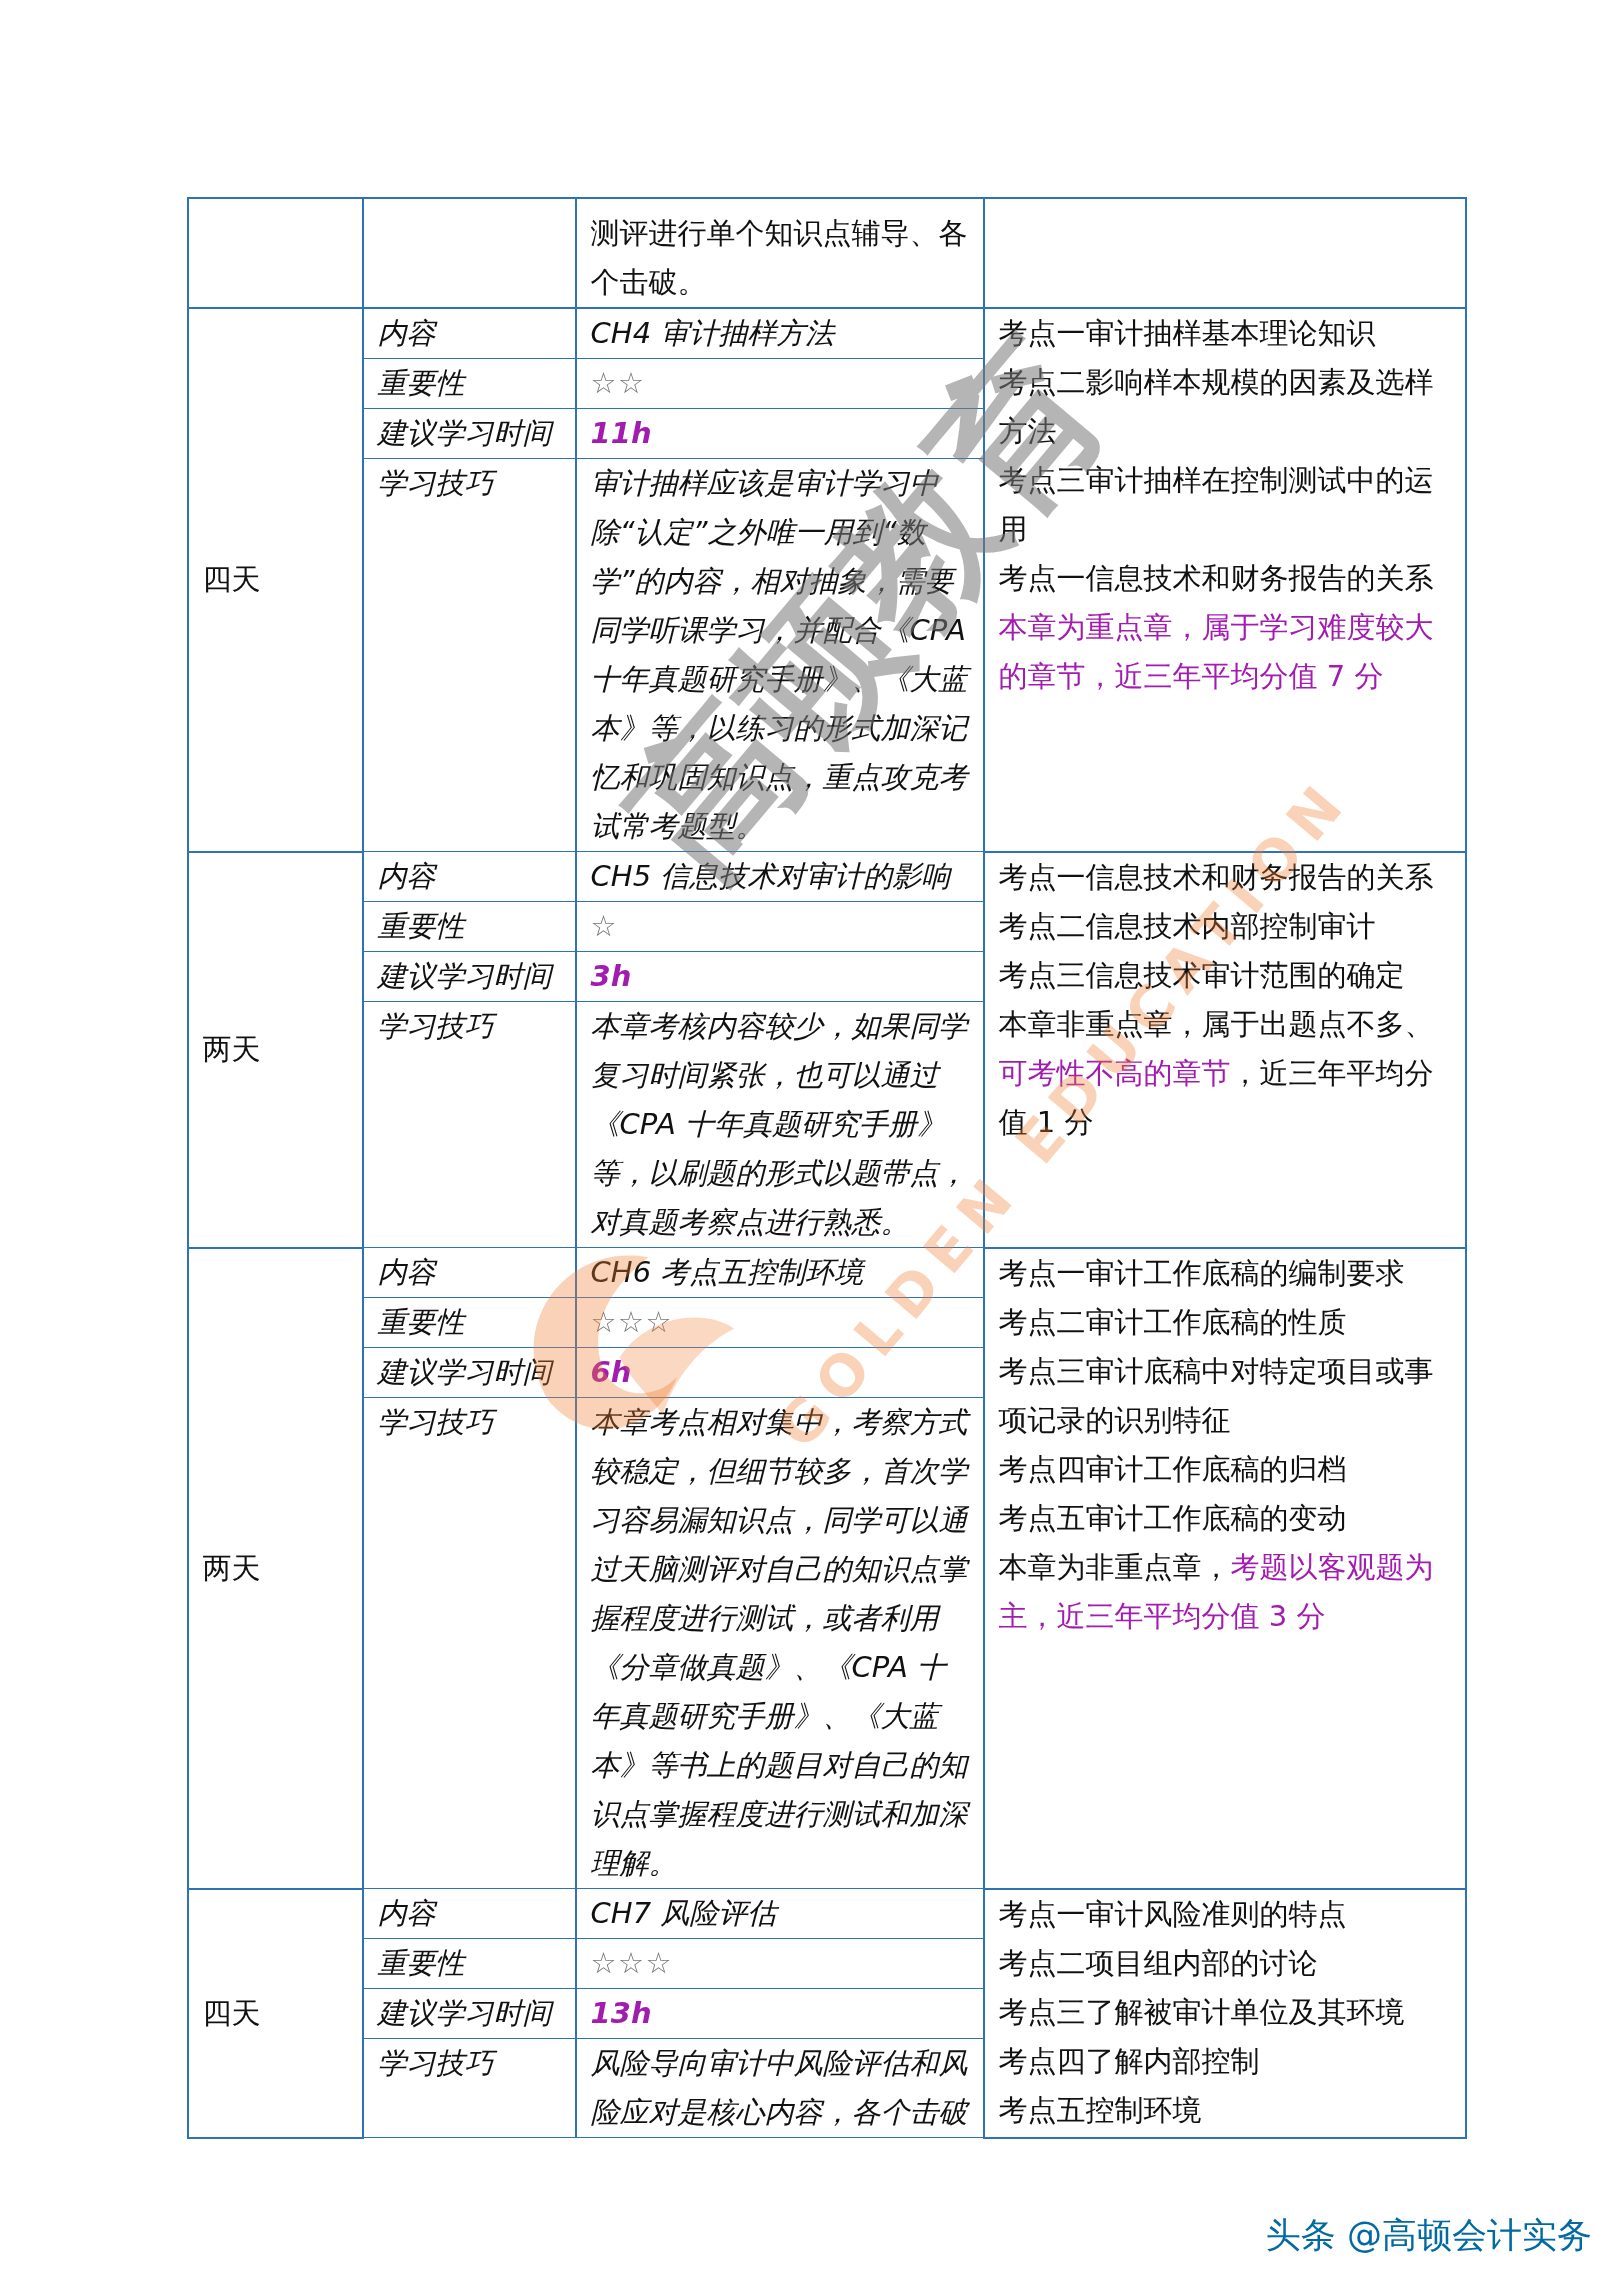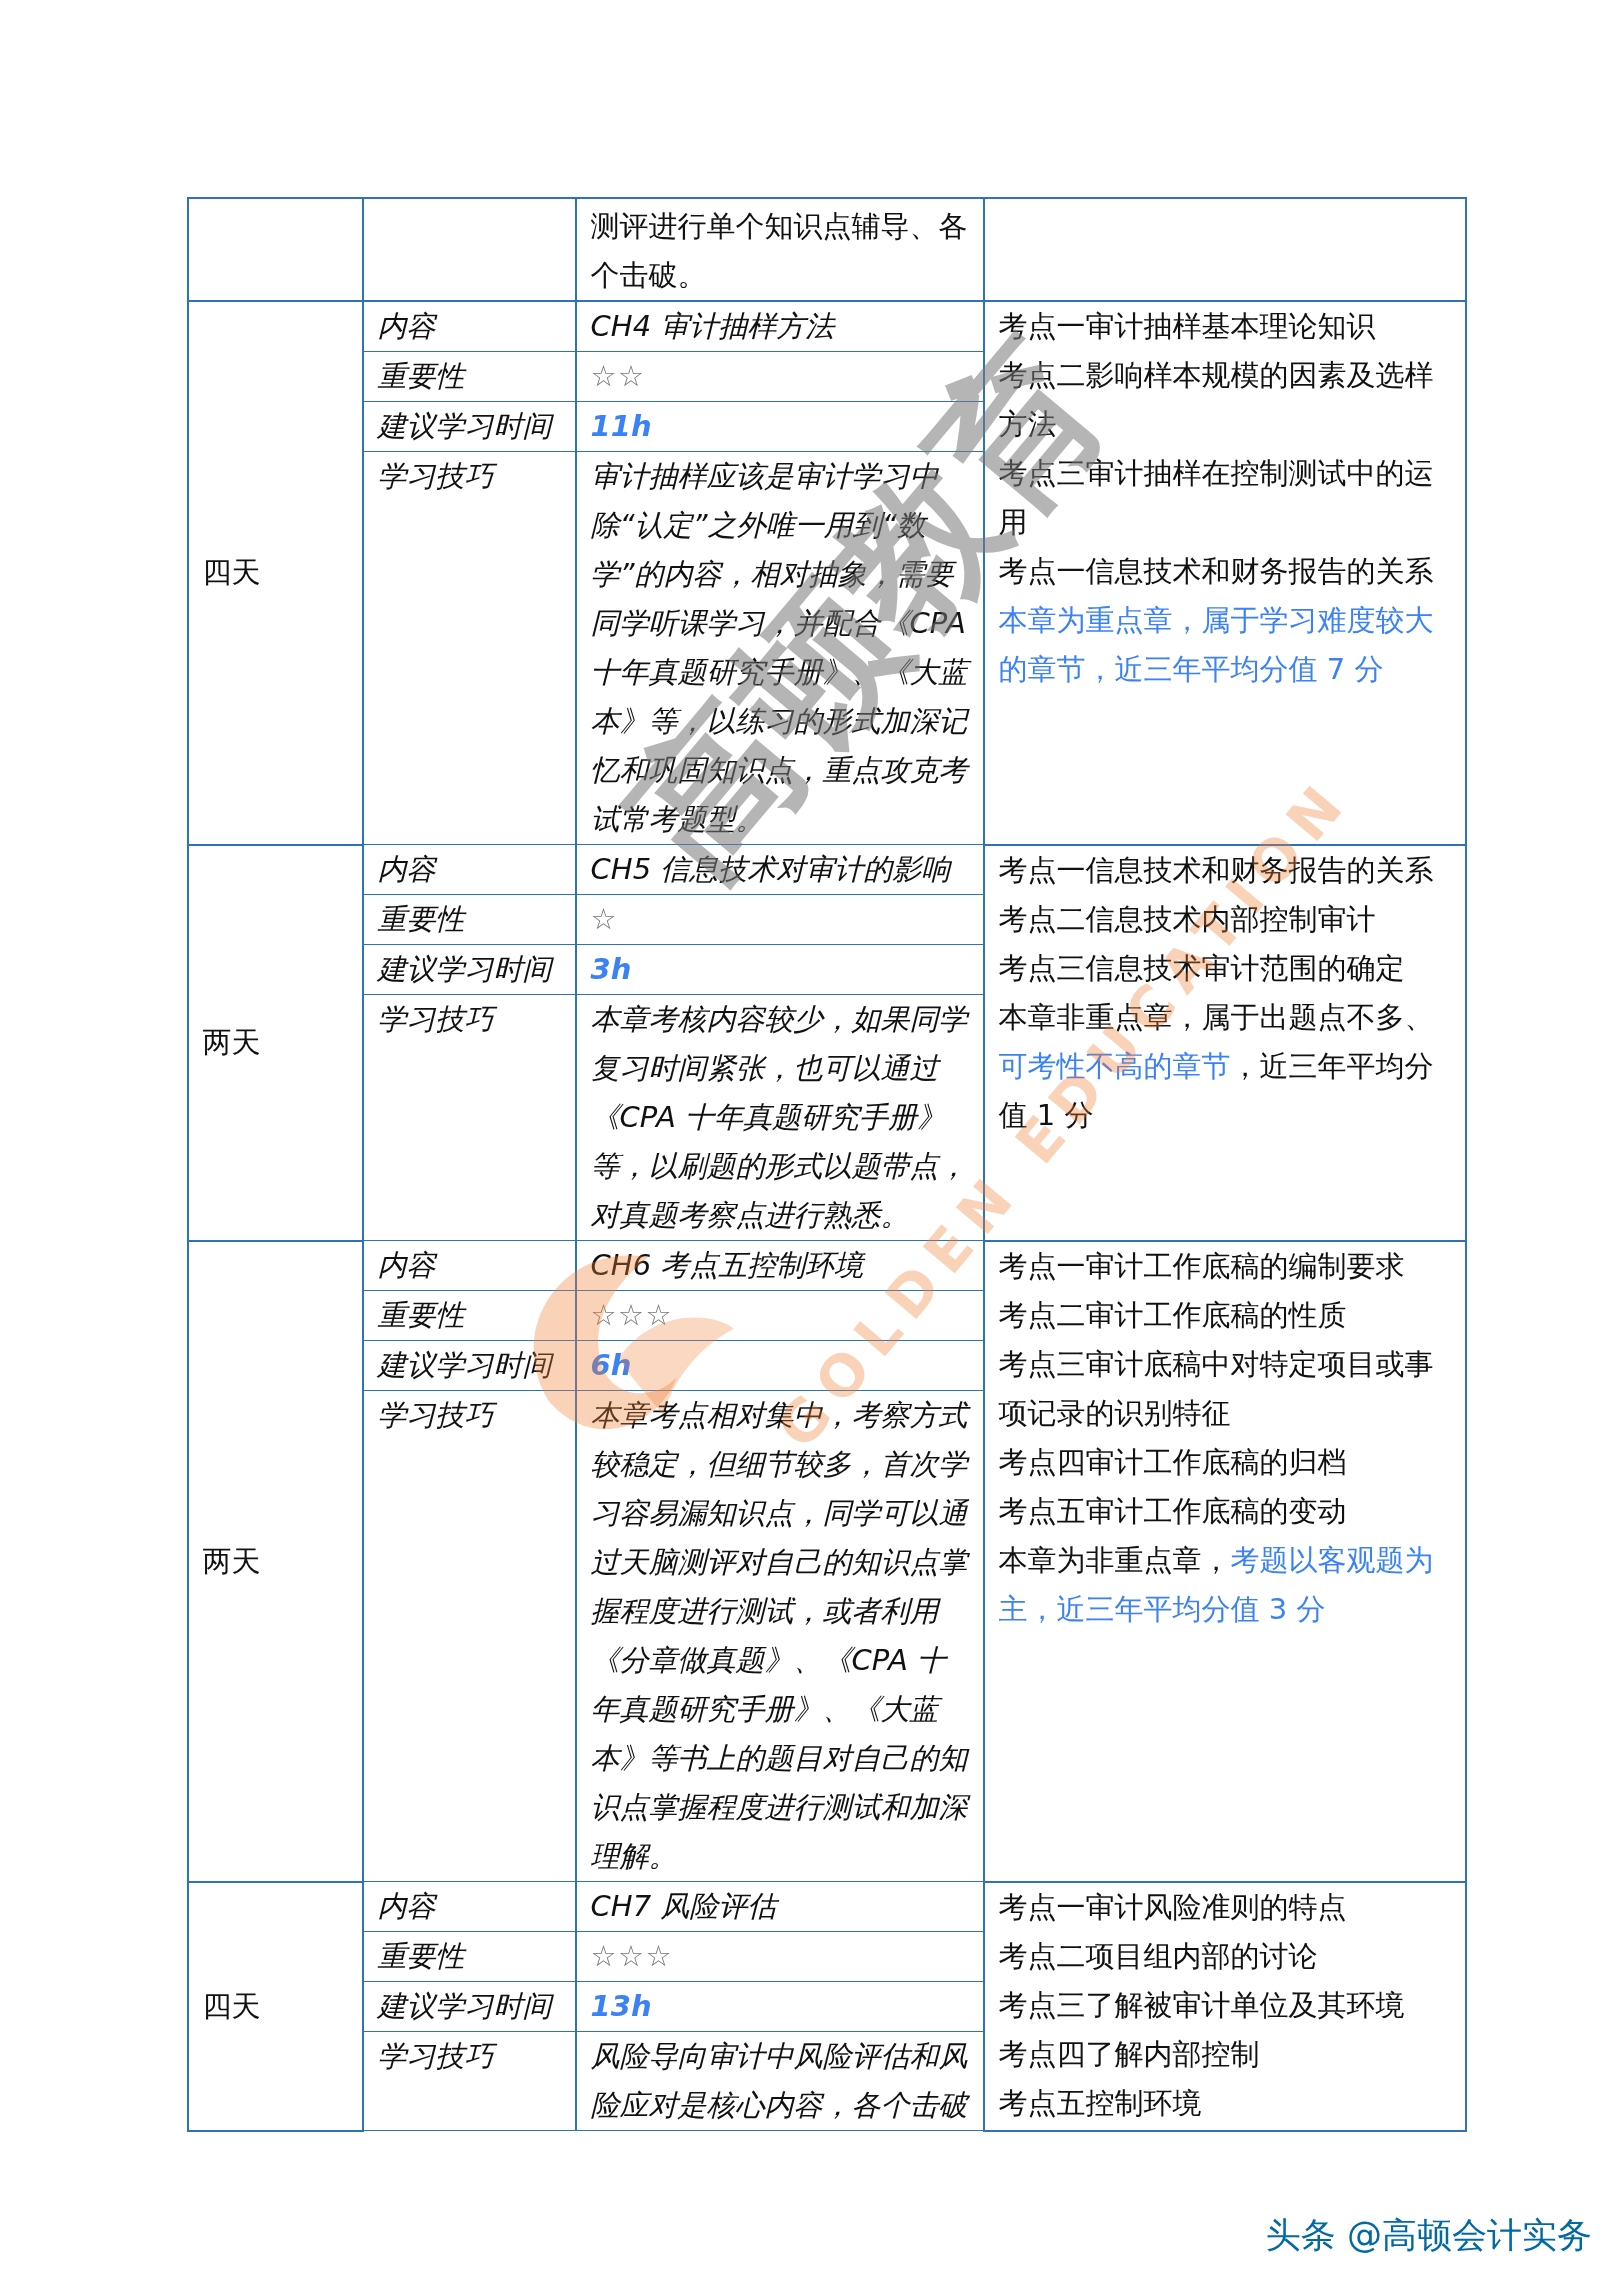--- a/index.html
+++ b/index.html
@@ -7,21 +7,21 @@
          font-family:"DejaVu Sans","Liberation Sans",sans-serif; color:#111; }
   .page { position:absolute; left:0; top:0; width:1623px; height:2295px; }
   table.plan { position:absolute; left:187px; top:197px; width:1277px;
                border-collapse:collapse; table-layout:fixed; }
   table.plan td { border:2.7px solid #2e74b5; vertical-align:top; padding:0 13.6px;
                   font-size:29px; line-height:49px; }
   table.plan td.thin { border-top-width:1.4px; border-bottom-width:1.4px;font-style:italic; }
   col.c1 { width:175px; } col.c2 { width:213px; } col.c3 { width:408px; } col.c4 { width:482px; }
   td.day { vertical-align:middle !important; }
   td.label { padding-left:16.4px; }
-  .orange { color:#3b82f6; }
+  .orange { color:#a21caf; }
   .bold { font-weight:bold; }
   .stars { color:#777; font-size:27px; letter-spacing:1.4px; }
   .wm { position:absolute; pointer-events:none; z-index:5; }
   .wm-text { left:586px; top:784px; width:614px; height:136px; transform:rotate(-50deg);
              transform-origin:0 0; font-size:157px; font-weight:bold; color:rgba(120,120,120,0.55);
              white-space:nowrap; }
   .wm-sub { left:764px; top:1418px; transform:rotate(-50deg); transform-origin:0 0;
             font-size:57px; font-weight:bold; letter-spacing:12.3px; color:rgba(237,125,49,0.35); white-space:nowrap; }
   .wm-logo { left:491px; top:1200px; width:286px; height:286px; }
   .footer { position:absolute; right:31px; top:2212px; font-size:35px; color:#0369a1; }
@@ -35,21 +35,21 @@
         <col class="c1">
         <col class="c2">
         <col class="c3">
         <col class="c4">
       </colgroup>
   <tbody>
 
     <tr style="height:100px">
       <td></td>
       <td></td>
-      <td style="padding-top:3px"><span>测评进行单个知识点辅导、各个击破。</span></td>
+      <td style="padding-top:10px"><span>测评进行单个知识点辅导、各个击破。</span></td>
       <td></td>
     </tr>
 
     <tr>
       <td class="day" rowspan="4">四天</td>
       <td class="label thin">内容</td>
       <td class="thin">CH4  审计抽样方法</td>
       <td rowspan="4">
         <div>考点一审计抽样基本理论知识</div>
         <div>考点二影响样本规模的因素及选样方法</div>

